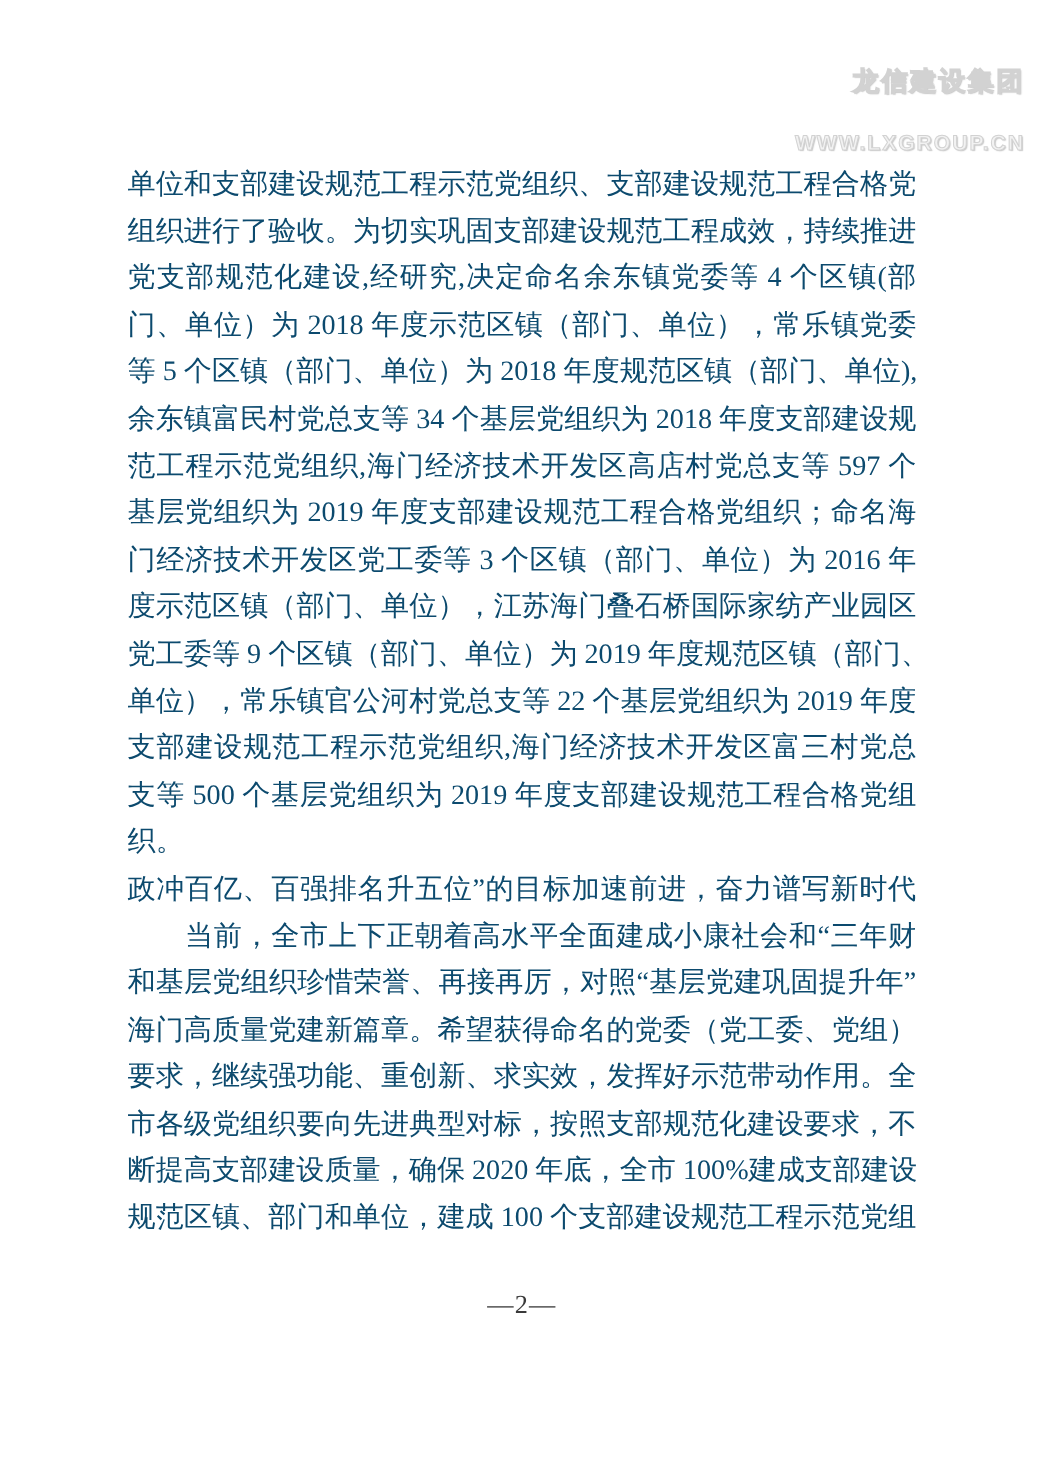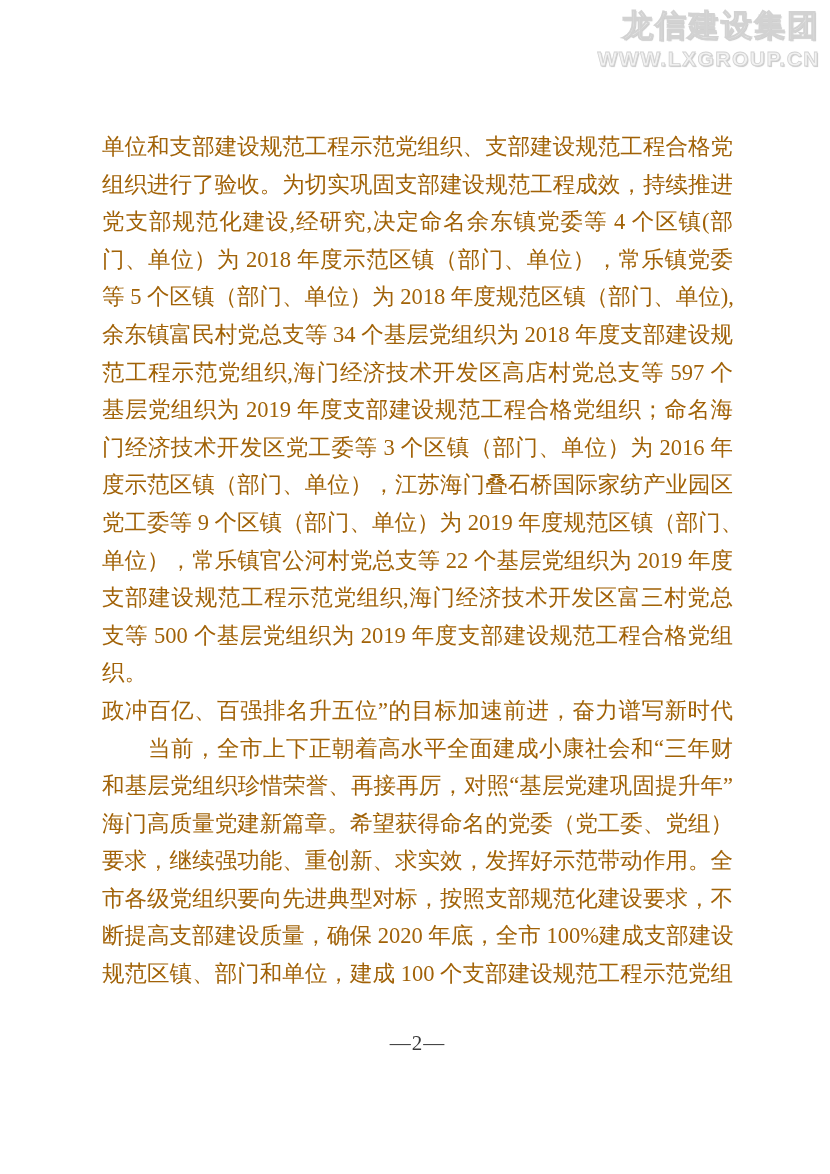--- a/index.html
+++ b/index.html
@@ -13,45 +13,46 @@
 
   
   .watermark {
     position: absolute;
     top: 8px; right: 10px;
     text-align: right;
     font-family: "Liberation Sans", sans-serif;
     user-select: none;
   }
   .wm-name {
-    font-size: 31px;
+    font-size: 21px;
     font-weight: bold;
     letter-spacing: 2px;
     color: #f2f2f2;
     -webkit-text-stroke: 1px #d2d2d2;
     text-shadow: 1px 1px 1px #c6c6c6, -1px -1px 0 #ffffff;
     line-height: 36px;
+    margin-top: 40px;
   }
   .wm-site {
-    font-size: 21px;
+    font-size: 17px;
     font-weight: bold;
     letter-spacing: 1.5px;
     color: #f2f2f2;
     -webkit-text-stroke: 0.8px #d2d2d2;
     text-shadow: 1px 1px 1px #c6c6c6, -1px -1px 0 #ffffff;
     line-height: 22px;
-    margin-top: 4px;
+    margin-top: 20px;
   }
 
   
   .doc-body {
     position: absolute;
     left: 102px; top: 128px;
     width: 631px;
-    color: #a16207;
+    color: #0c4a6e;
     font-size: 22.5px;
   }
   .line {
     height: 37.6px;
     line-height: 37.6px;
     text-align: justify;
     text-align-last: justify;
     text-justify: inter-character;
     overflow: hidden;
     white-space: nowrap;

